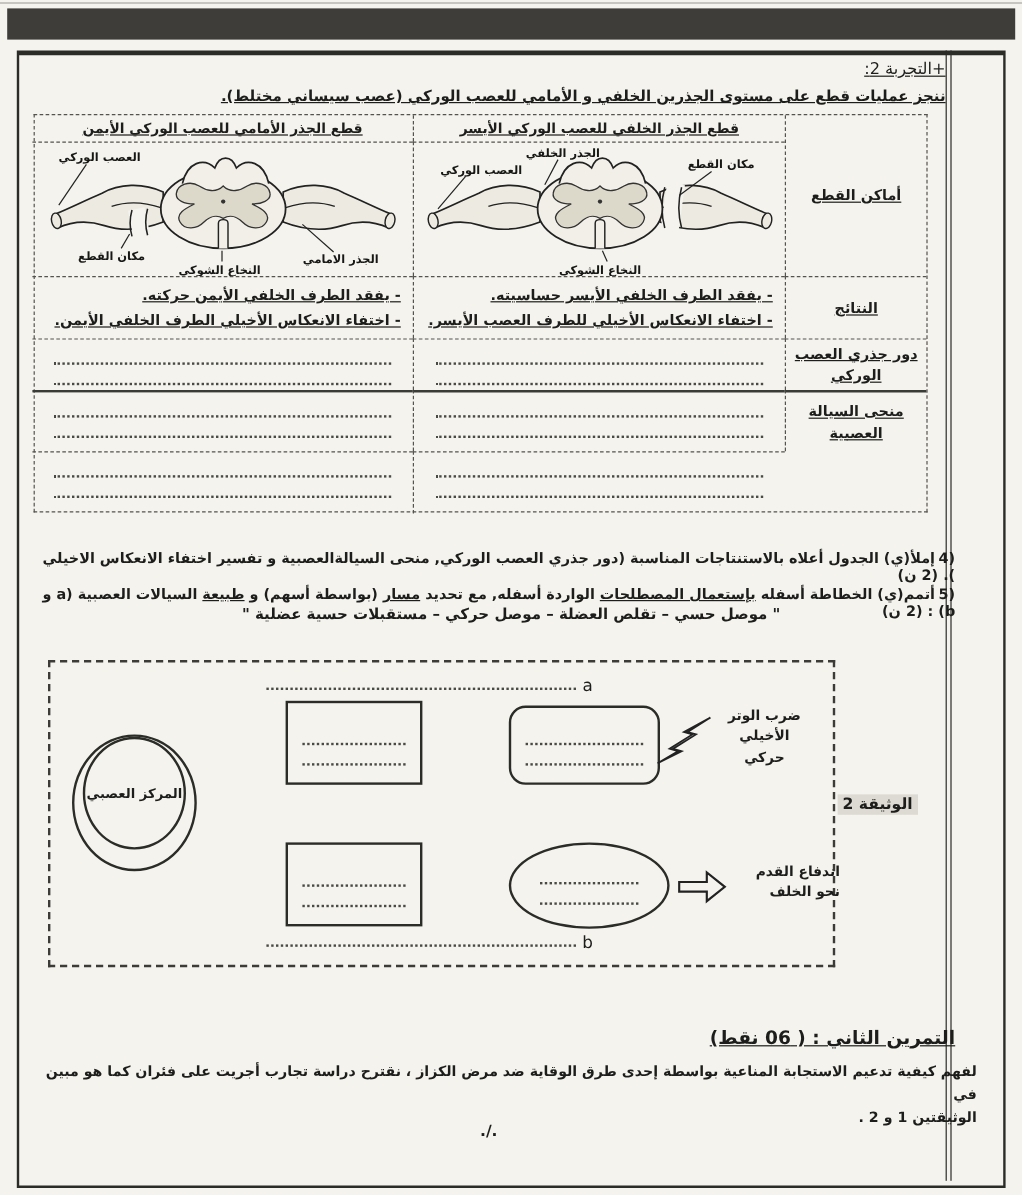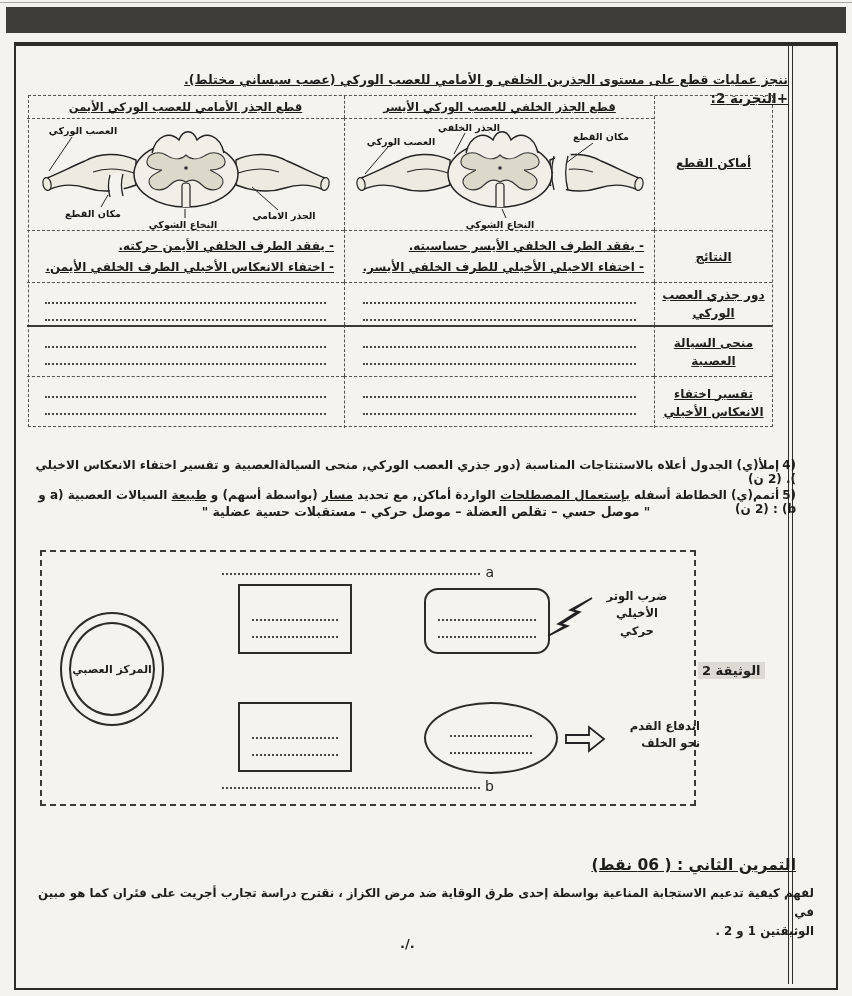--- a/index.html
+++ b/index.html
@@ -3,21 +3,21 @@
 <meta charset="utf-8">
 <style>
   html,body{margin:0;padding:0;}
   body{background:#d8d6d0;font-family:"DejaVu Sans",sans-serif;}
   .page{position:relative;width:852px;height:996px;margin:0 auto;background:#f4f3ee;overflow:hidden;color:#1d1d1b;}
   .topline{position:absolute;top:2px;left:0;width:852px;height:1px;background:#a9a7a1;}
   .topbar{position:absolute;top:7px;left:6px;width:840px;height:26px;background:#3e3d3a;}
   .mainbox{position:absolute;left:14px;top:42px;width:820px;height:942px;border:2px solid #2b2b28;border-top-width:4px;}
   .vline{position:absolute;left:788px;top:42px;height:942px;width:3px;border-left:1.5px solid #2b2b28;border-right:1.5px solid #2b2b28;}
   .ar{direction:rtl;text-decoration:underline;}
-  .title{position:absolute;top:50px;right:64px;font-size:13.5px;font-weight:bold;text-decoration:underline;margin-top:40px;}
+  .title{position:absolute;top:50px;right:64px;font-size:13.5px;font-weight:normal;text-decoration:underline;}
   .intro{position:absolute;top:72px;right:64px;left:40px;text-align:right;font-size:12.5px;font-weight:bold;}
   
   .exptable{position:absolute;left:28px;top:95px;width:745px;height:332px;display:grid;direction:rtl;
     grid-template-columns:118px 310px 317px;grid-template-rows:22px 112px 52px 43px 51px 52px;border:1.6px dashed #55534e;box-sizing:border-box;}
   .cell{position:relative;box-sizing:border-box;overflow:hidden;}
   .bl{border-left:1.6px dashed #55534e;}
   .bt{border-top:1.6px dashed #55534e;}
   .bts{border-top:2px solid #3a3a36;}
   .lblcell{display:flex;align-items:center;justify-content:center;text-align:center;font-weight:bold;font-size:12px;line-height:1.5;padding:2px;}
   .hdrcell{display:flex;align-items:center;justify-content:center;font-weight:bold;font-size:11.5px;}
@@ -27,21 +27,21 @@
   .diagcell{display:flex;align-items:center;justify-content:center;}
   svg text{font-family:"DejaVu Sans",sans-serif;font-size:9.5px;font-weight:bold;fill:#171715;}
   
   .qline{position:absolute;right:56px;left:26px;direction:rtl;text-align:right;font-size:12px;font-weight:bold;margin-top:24px;}
   .qnum{direction:ltr;unicode-bidi:isolate;margin-left:3px;}
   .useg{text-decoration:underline;text-align:center;}
   .terms{position:absolute;top:504px;left:120px;right:120px;text-align:center;direction:rtl;font-size:12.5px;font-weight:bold;}
   
   .scheme{position:absolute;left:40px;top:550px;width:656px;height:256px;border:2px dashed #3c3b37;box-sizing:border-box;}
   .scheme .abs{position:absolute;}
-  .ncircle{left:18px;top:60px;width:100px;height:110px;border:2.5px solid #2b2b28;border-radius:50%;display:flex;align-items:center;justify-content:center;}
+  .ncircle{left:18px;top:60px;width:100px;height:110px;border:2.5px solid #2b2b28;border-radius:50%;display:flex;justify-content:center;}
   .ncircle .inner{width:82px;height:90px;border:2.5px solid #2b2b28;border-radius:50%;display:flex;align-items:center;justify-content:center;text-align:center;font-weight:bold;font-size:11px;direction:rtl;}
   .leader{display:flex;align-items:flex-end;}
   .leader .dots{flex:1;height:11px;border-bottom:2.5px dotted #4a4a45;}
   .leader .tag{font-size:14px;margin:0 0 -5px 5px;font-weight:normal;}
   .schembox{border:2px solid #2b2b28;box-sizing:border-box;}
   .schembox .dotline{margin:0 12px;}
   .rrect{border-radius:14px;}
   .ovalbox{border-radius:50%;}
   .ovalbox .dotline{margin:0 24px;}
   .boltlabel{width:90px;text-align:center;font-weight:bold;font-size:11.5px;direction:rtl;line-height:1.5;}
@@ -132,21 +132,21 @@
         <text x="48" y="15" text-anchor="middle">العصب الوركي</text>
         <text x="58" y="98" text-anchor="middle">مكان القطع</text>
         <text x="148" y="109" text-anchor="middle">النخاع الشوكي</text>
         <text x="249" y="100" text-anchor="middle">الجذر الامامي</text>
       </svg>
     </div>
 
     <div class="cell lblcell ar bl bt" style="grid-column:1;grid-row:3;">النتائج</div>
     <div class="cell rescell ar bl bt" style="grid-column:2;grid-row:3;">
       <div>- يفقد الطرف الخلفي الأيسر حساسيته.</div>
-      <div>- اختفاء الاخيلي الأخيلي  للطرف الخلفي الأيسر.</div>
+      <div>- اختفاء الانعكاس الأخيلي  للطرف العصب الأيسر.</div>
     </div>
     <div class="cell rescell ar bt" style="grid-column:3;grid-row:3;">
       <div>- يفقد الطرف الخلفي الأيمن حركته.</div>
       <div>- اختفاء الانعكاس الأخيلي الطرف الخلفي الأيمن.</div>
     </div>
 
     <div class="cell lblcell ar bl bt" style="grid-column:1;grid-row:4;">دور جذري العصب الوركي</div>
     <div class="cell anscell bl bt" style="grid-column:2;grid-row:4;">
         <div class="dotline"></div>
         <div class="dotline"></div>
@@ -159,36 +159,35 @@
     <div class="cell lblcell ar bl bts" style="grid-column:1;grid-row:5;">منحى السيالة العصبية</div>
     <div class="cell anscell bl bts" style="grid-column:2;grid-row:5;">
         <div class="dotline"></div>
         <div class="dotline"></div>
       </div>
     <div class="cell anscell bts" style="grid-column:3;grid-row:5;">
         <div class="dotline"></div>
         <div class="dotline"></div>
       </div>
 
-    <div class="cell lblcell ar bl bt" style="grid-column:1;grid-row:6;">تفسير اختفاء الانعكاس الأخيلي</div>
     <div class="cell anscell bl bt" style="grid-column:2;grid-row:6;">
         <div class="dotline"></div>
         <div class="dotline"></div>
       </div>
     <div class="cell anscell bt" style="grid-column:3;grid-row:6;">
         <div class="dotline"></div>
         <div class="dotline"></div>
       </div>
   </div>
 
   <div class="qline" style="top:434px;">
     <span class="qnum">4)</span><span>إملأ(ي) الجدول أعلاه بالاستنتاجات المناسبة (دور جذري العصب الوركي, منحى السيالةالعصبية و تفسير اختفاء الانعكاس الاخيلي ). (2 ن)</span>
   </div>
   <div class="qline" style="top:464px;">
-    <span class="qnum">5)</span><span>أتمم(ي) الخطاطة أسفله </span><span class="useg">بإستعمال المصطلحات</span><span> الواردة أماكن, مع تحديد </span><span class="useg">مسار</span><span> (بواسطة أسهم) و </span><span class="useg">طبيعة</span><span> السيالات العصبية (a و b) : (2 ن)</span>
+    <span class="qnum">5)</span><span>أتمم(ي) الخطاطة أسفله </span><span class="useg">بإستعمال المصطلحات</span><span> الواردة أسفله, مع تحديد </span><span class="useg">مسار</span><span> (بواسطة أسهم) و </span><span class="useg">طبيعة</span><span> السيالات العصبية (a و b) : (2 ن)</span>
   </div>
   <div class="terms">" موصل حسي – تقلص العضلة – موصل حركي – مستقبلات حسية عضلية "</div>
 
   <div class="scheme">
     <div class="abs ncircle">
       <div class="inner">المركز العصبي</div>
     </div>
 
     <div class="abs leader" style="left:180px;top:10px;width:272px;">
       <div class="dots"></div>

